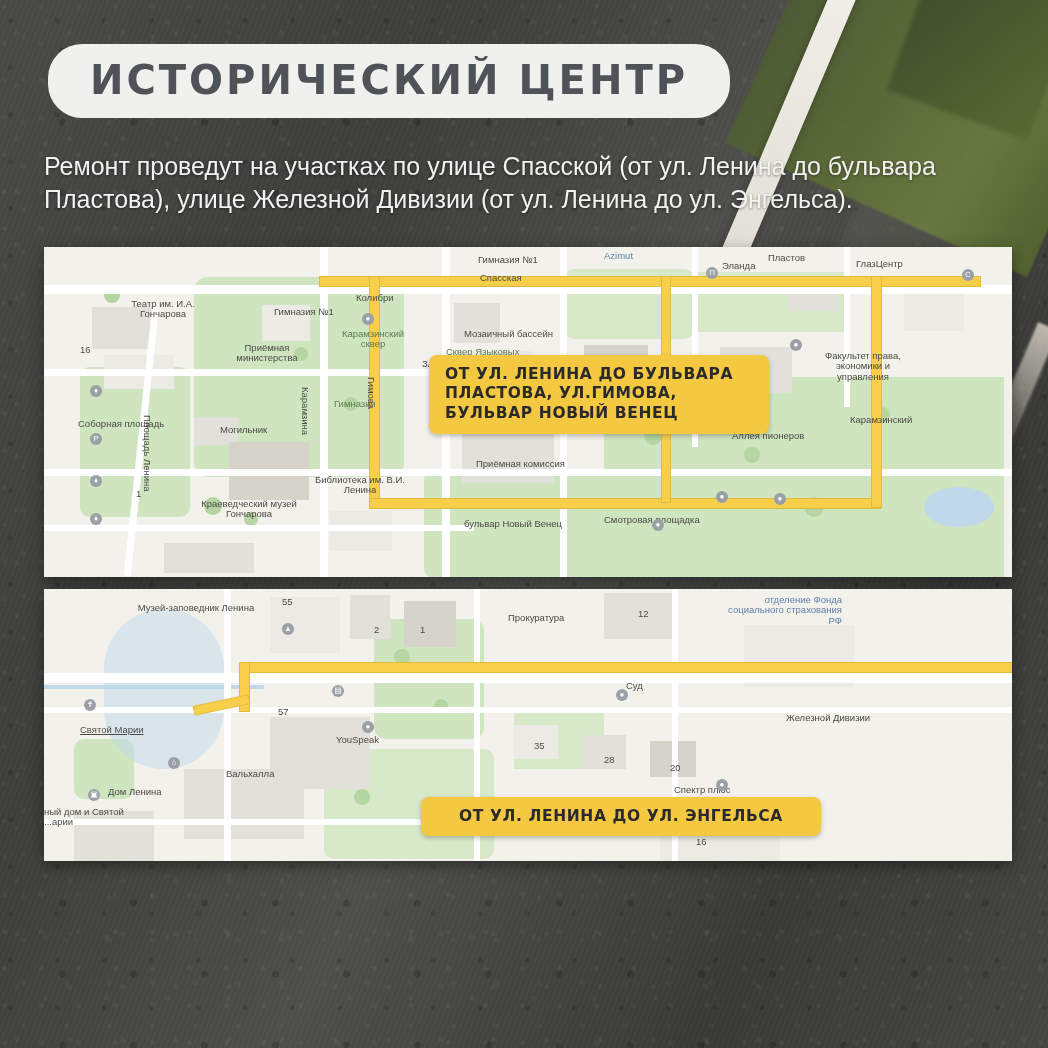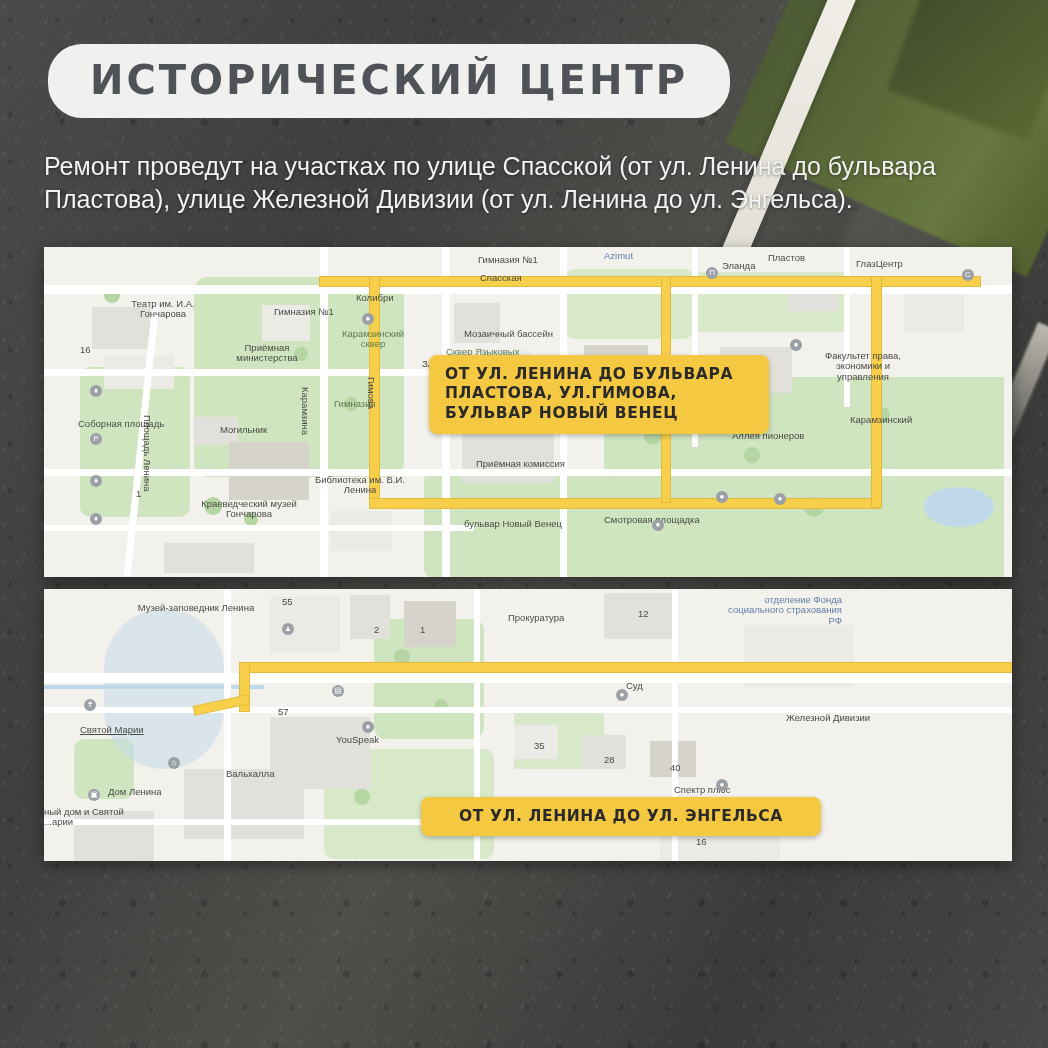--- a/index.html
+++ b/index.html
@@ -359,21 +359,21 @@
       <div class="lbl dark" style="left:330px;top:36px;">2</div>
       <div class="lbl dark" style="left:376px;top:36px;">1</div>
       <div class="lbl dark" style="left:582px;top:92px;">Суд</div>
       <div class="lbl dark" style="left:234px;top:118px;">57</div>
       <div class="lbl dark" style="left:292px;top:146px;">YouSpeak</div>
       <div class="lbl dark" style="left:742px;top:124px;">Железной Дивизии</div>
       <div class="lbl dark" style="left:36px;top:136px;text-decoration:underline;">Святой Марии</div>
       <div class="lbl dark" style="left:182px;top:180px;">Вальхалла</div>
       <div class="lbl dark" style="left:490px;top:152px;">35</div>
       <div class="lbl dark" style="left:560px;top:166px;">28</div>
-      <div class="lbl dark" style="left:626px;top:174px;">40</div>
+      <div class="lbl dark" style="left:626px;top:174px;">20</div>
       <div class="lbl dark" style="left:64px;top:198px;">Дом Ленина</div>
       <div class="lbl dark" style="left:630px;top:196px;">Спектр плюс</div>
       <div class="lbl dark wrap" style="left:0px;top:218px;width:80px;">ный дом и Святой ...арии</div>
       <div class="lbl dark" style="left:652px;top:248px;">16</div>
 
       <div class="badge b2">ОТ УЛ. ЛЕНИНА ДО УЛ. ЭНГЕЛЬСА</div>
     </div>
   </div>
 
 </div>

